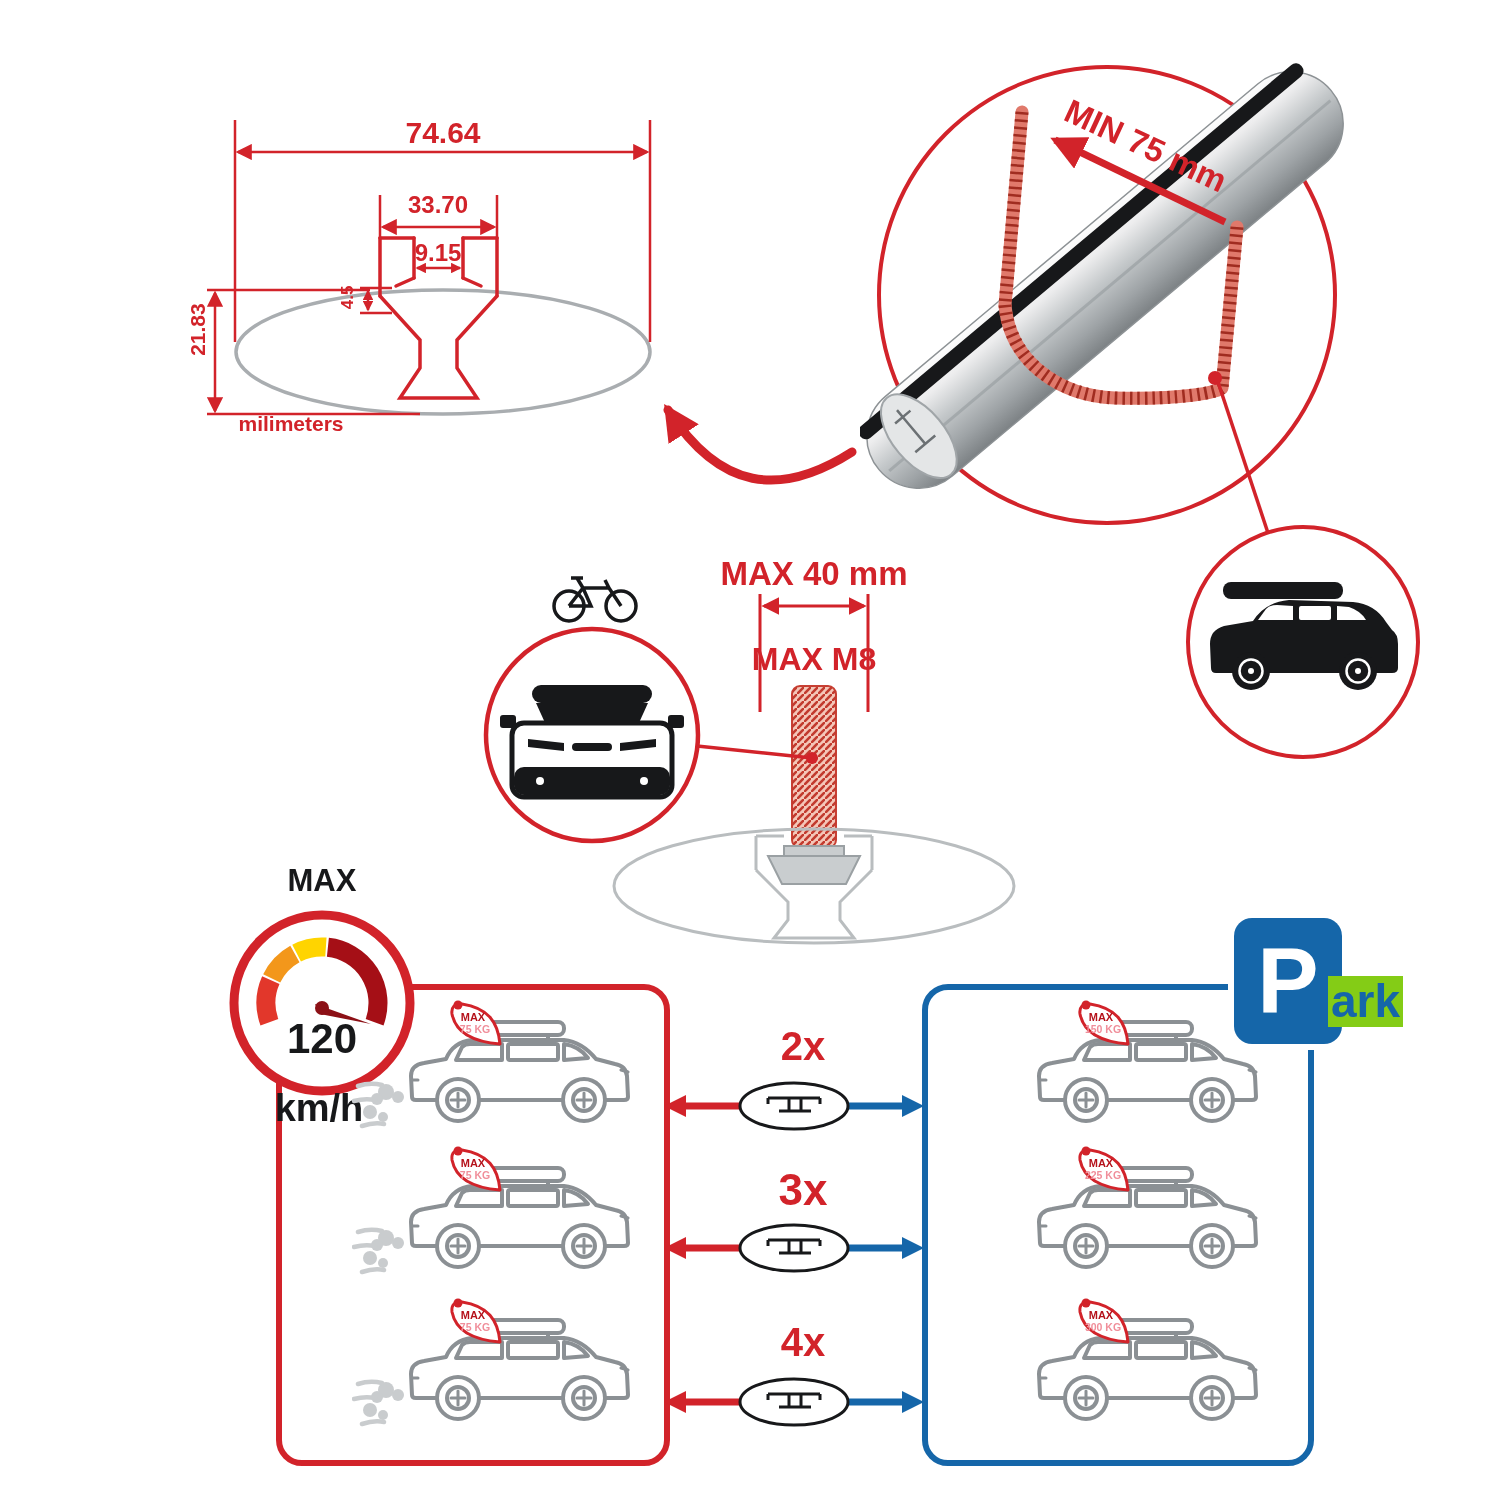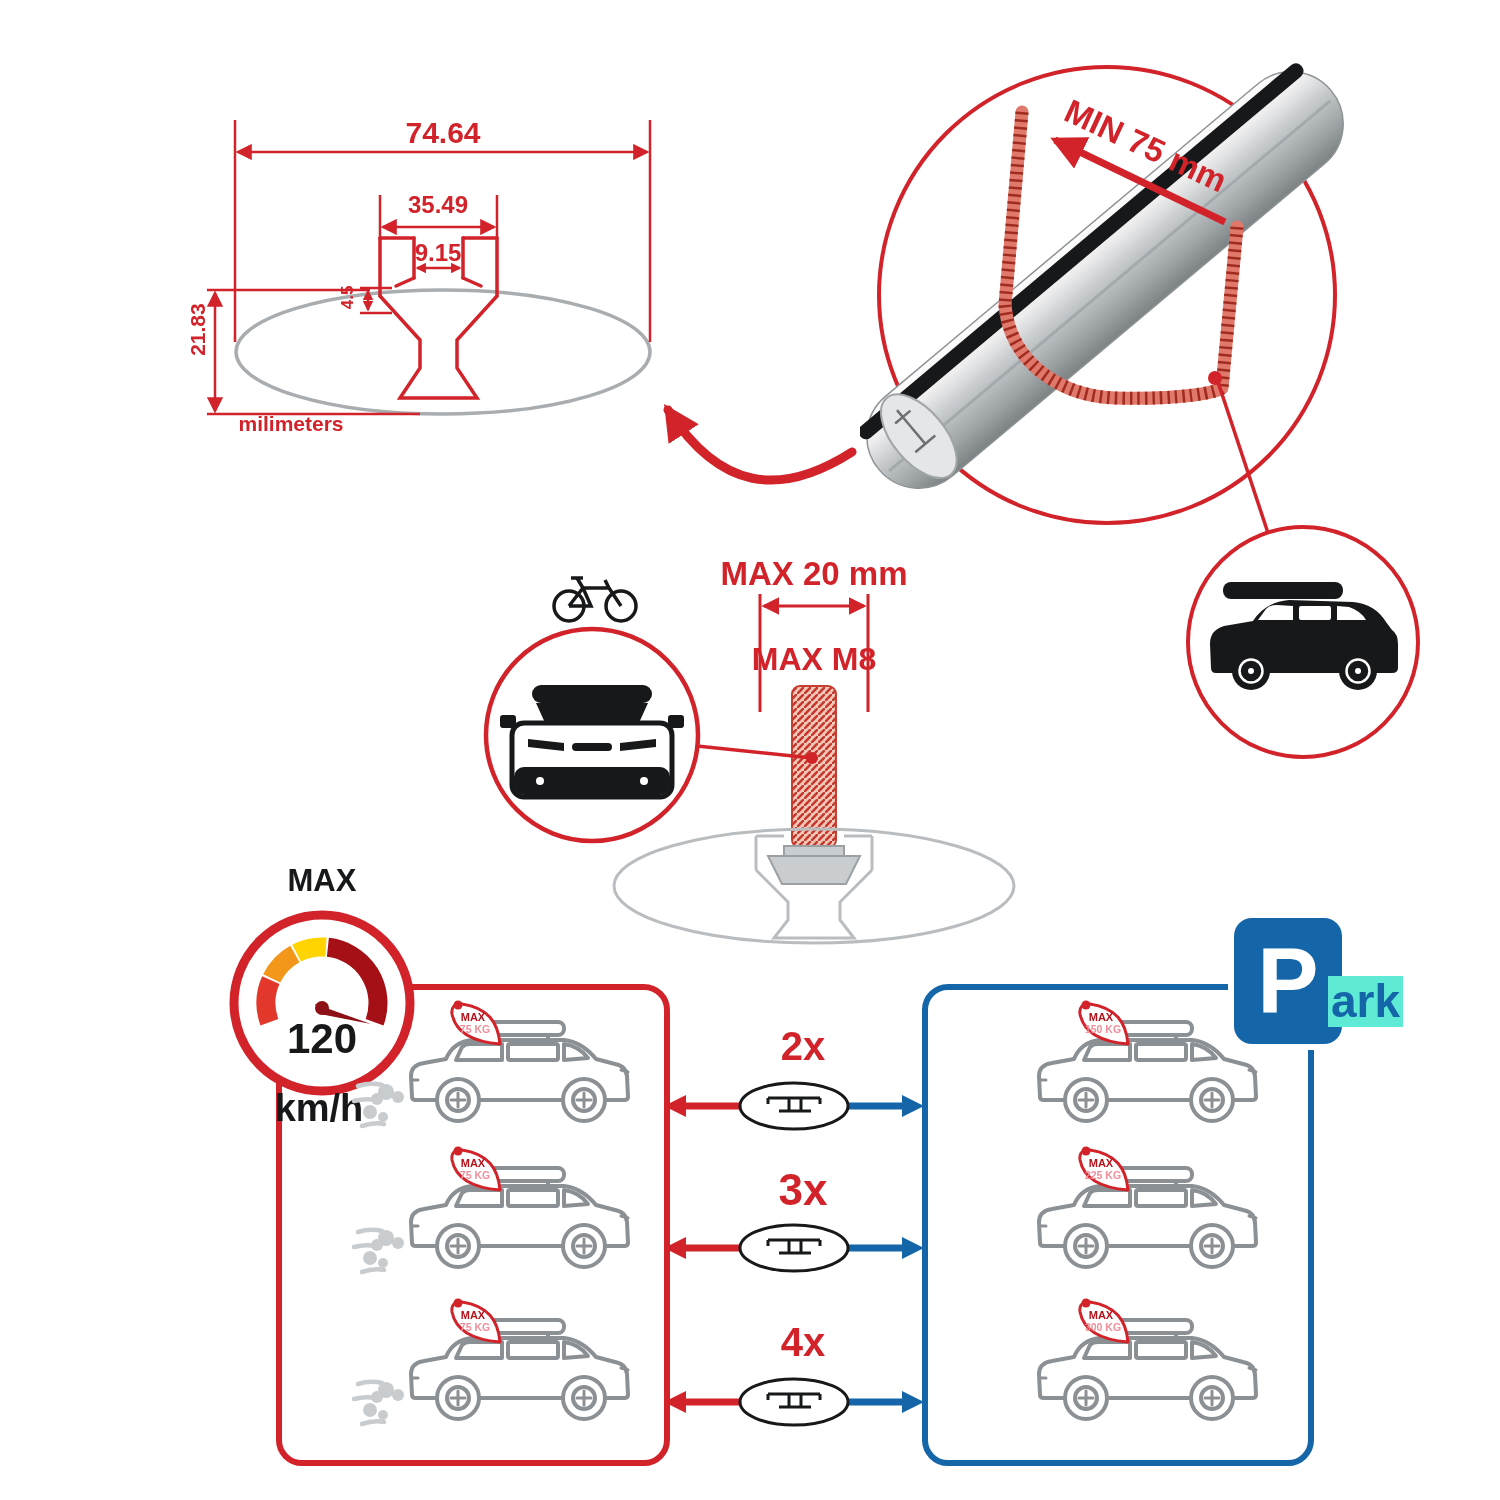--- a/index.html
+++ b/index.html
@@ -23,21 +23,21 @@
   .panel.blue{border:6px solid var(--blue);}
   .flag-max{font-family:"Liberation Sans",sans-serif;font-size:11px;font-weight:bold;fill:#b5121b;text-anchor:middle;}
   .flag-load{font-family:"Liberation Sans",sans-serif;font-size:10.5px;font-weight:bold;fill:#f08e9a;text-anchor:middle;}
   .psquare{
     position:absolute;left:0;top:0;width:108px;height:126px;background:var(--blue);
     border-radius:18px;box-shadow:0 0 0 6px #fff;color:#fff;font-size:92px;font-weight:bold;
     display:flex;align-items:center;justify-content:center;
   }
   .park-suffix{
     position:absolute;left:94px;top:58px;font-size:46px;font-weight:bold;
-    color:var(--blue);background:#5eead4;padding:0 3px;line-height:1.1;
+    color:var(--blue);background:#84cc16;padding:0 3px;line-height:1.1;
   }
   svg{display:block;}
 </style>
 </head>
 <body>
 
 <svg width="0" height="0" style="position:absolute" aria-hidden="true">
   <defs>
     <g id="suv-sym" fill="#fff" stroke="#8b9094" stroke-width="4" stroke-linejoin="round" stroke-linecap="round">
       <rect x="112" y="22" width="100" height="13" rx="6"></rect>
@@ -102,21 +102,21 @@
     <path d="M240,198 H272 M240,223 H272"></path>
     <line x1="248" y1="201" x2="248" y2="220" marker-start="url(#mS)" marker-end="url(#mS)"></line>
     <path d="M87,200 H250 M87,324 H300"></path>
     <line x1="95" y1="203" x2="95" y2="321" marker-start="url(#mA)" marker-end="url(#mA)"></line>
   </g>
 
   <path d="M732,362 C660,408 600,400 548,320" fill="none" stroke="#d2232a" stroke-width="9" stroke-linecap="round" marker-end="url(#mB)"></path>
 </svg>
 
 <div class="lbl" style="left:363px;top:116px;width:160px;font-size:30px">74.64</div>
-<div class="lbl" style="left:378px;top:192px;width:120px;font-size:24px">35.49</div>
+<div class="lbl" style="left:378px;top:192px;width:120px;font-size:24px">33.70</div>
 <div class="lbl" style="left:388px;top:240px;width:100px;font-size:24px">9.15</div>
 <div class="lbl rot-left" style="left:326px;top:288px;width:44px;font-size:17px">4.5</div>
 <div class="lbl rot-left" style="left:156px;top:318px;width:84px;font-size:21px">21.83</div>
 <div class="lbl" style="left:206px;top:412px;width:170px;font-size:21px;text-align:center">milimeters</div>
 
 <svg class="abs" style="left:860px;top:40px" width="620" height="730" viewBox="0 0 620 730">
   <defs>
     <linearGradient id="barGrad" x1="0" y1="-52" x2="0" y2="52" gradientUnits="userSpaceOnUse">
       <stop offset="0" stop-color="#fdfdfd"></stop>
         <stop offset="0.25" stop-color="#ededee"></stop>
@@ -213,21 +213,21 @@
       <circle cx="52" cy="46" r="4" fill="#fff"></circle>
   </g>
   <g transform="translate(155,58)" stroke="#17181a" stroke-width="3.5" fill="none">
     <circle cx="-26" cy="8" r="15"></circle>
       <circle cx="26" cy="8" r="15"></circle>
     <path d="M-26,8 L-12,-10 L14,-10 L26,8 M-12,-10 L-4,8 L-26,8 M14,-10 L10,-18 M-12,-10 L-18,-20 M-24,-20 H-12"></path>
   </g>
   <line x1="257" y1="206" x2="372" y2="218" stroke="#d2232a" stroke-width="3.5"></line>
   <circle cx="372" cy="218" r="6" fill="#d2232a"></circle>
 </svg>
-<div class="lbl" style="left:684px;top:556px;width:260px;font-size:33px">MAX 20 mm</div>
+<div class="lbl" style="left:684px;top:556px;width:260px;font-size:33px">MAX 40 mm</div>
 <div class="lbl" style="left:714px;top:642px;width:200px;font-size:32px">MAX M8</div>
 
 <div class="panel red" style="left:276px;top:984px;width:394px;height:482px"></div>
 <div class="panel blue" style="left:922px;top:984px;width:392px;height:482px"></div>
 
 <svg class="abs" style="left:222px;top:903px" width="200" height="200" viewBox="0 0 200 200">
   <circle cx="100" cy="100" r="88" fill="#fff" stroke="#d2232a" stroke-width="9"></circle>
   <g fill="none" stroke-width="19">
     <path d="M47.4,119.2 A56,56 0 0 1 48.8,77.2" stroke="#e2372b"></path>
     <path d="M49.7,75.4 A56,56 0 0 1 72.9,51.0" stroke="#f3971b"></path>

